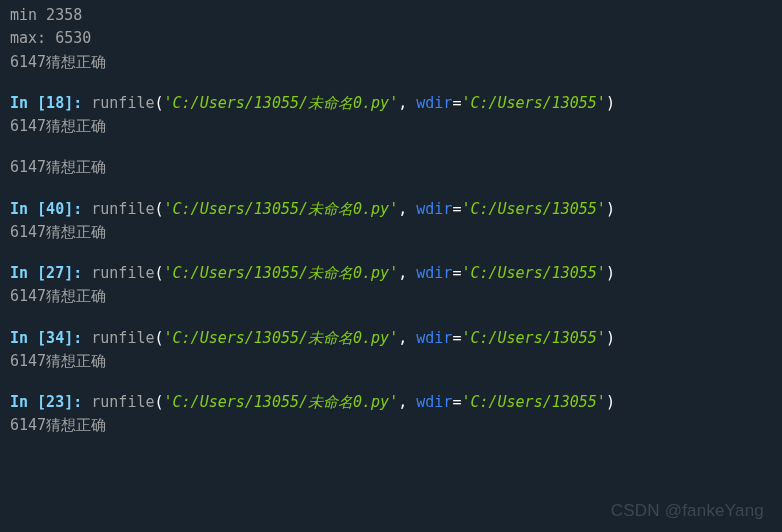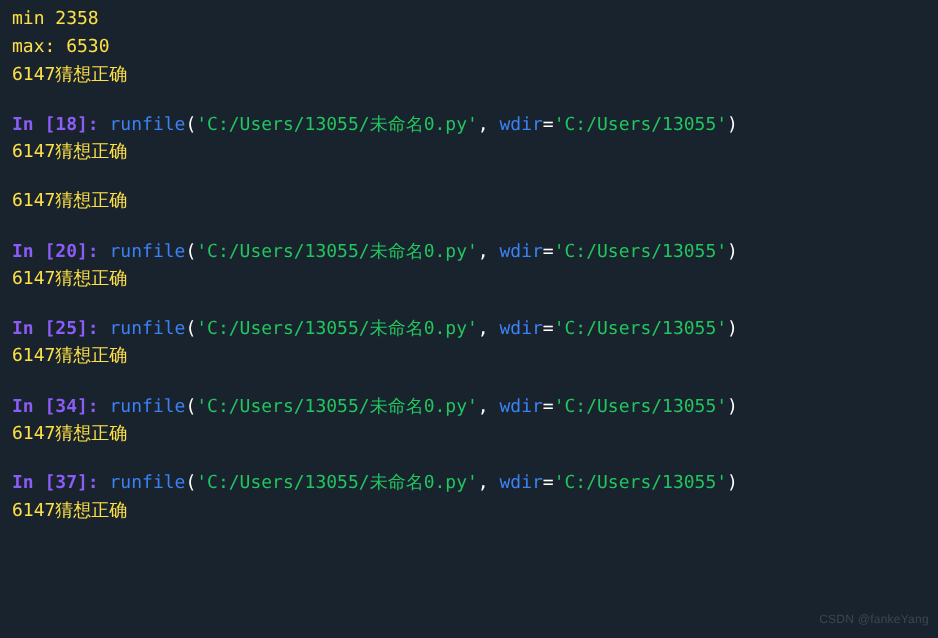--- a/index.html
+++ b/index.html
@@ -9,61 +9,61 @@
       font-family: "DejaVu Sans Mono", "Consolas", "Menlo", monospace;
       font-size: 15px;
       line-height: 1.55;
       width: 782px;
       height: 532px;
       padding: 4px 10px 6px 10px;
       overflow: hidden;
       position: relative;
     }
     .line { white-space: pre; }
-    .prompt { color: #8b5cf6; font-weight: 600; }
-    .text-default { color: #fde047; }
-    .func { color: #3b82f6; }
+    .prompt { color: #7dd3fc; font-weight: 600; }
+    .text-default { color: #a3a3a3; }
+    .func { color: #a3a3a3; }
     .paren { color: #ffffff; }
-    .string { color: #22c55e; }
+    .string { color: #84cc16; font-style: italic; }
     .kw { color: #3b82f6; }
     .block-gap { height: 18px; }
     .watermark {
       position: absolute;
-      right: 8px;
+      right: 18px;
       bottom: 8px;
       font-family: Arial, sans-serif;
-      font-size: 10px;
+      font-size: 17px;
       color: #3d4651;
       letter-spacing: 0.2px;
     }
   </style>
 </head>
 <body>
 
 <div>
 
   <div class="line"><span class="text-default">min 2358</span></div>
   <div class="line"><span class="text-default">max: 6530</span></div>
   <div class="line"><span class="text-default">6147猜想正确</span></div>
 
   <div id="blocks-container">
       <div class="block-gap"></div>
       <div class="line"><span class="prompt">In [18]: </span><span class="func">runfile</span><span class="paren">(</span><span class="string">'C:/Users/13055/未命名0.py'</span><span class="paren">, </span><span class="kw">wdir</span><span class="paren">=</span><span class="string">'C:/Users/13055'</span><span class="paren">)</span></div>
       <div class="line"><span class="text-default">6147猜想正确</span></div>
       <div class="block-gap"></div>
       <div class="line"><span class="text-default">6147猜想正确</span></div>
       <div class="block-gap"></div>
-      <div class="line"><span class="prompt">In [20]: </span><span class="func">runfile</span><span class="paren">(</span><span class="string">'C:/Users/13055/未命名0.py'</span><span class="paren">, </span><span class="kw">wdir</span><span class="paren">=</span><span class="string">'C:/Users/13055'</span><span class="paren">)</span></div>
+      <div class="line"><span class="prompt">In [40]: </span><span class="func">runfile</span><span class="paren">(</span><span class="string">'C:/Users/13055/未命名0.py'</span><span class="paren">, </span><span class="kw">wdir</span><span class="paren">=</span><span class="string">'C:/Users/13055'</span><span class="paren">)</span></div>
       <div class="line"><span class="text-default">6147猜想正确</span></div>
       <div class="block-gap"></div>
-      <div class="line"><span class="prompt">In [25]: </span><span class="func">runfile</span><span class="paren">(</span><span class="string">'C:/Users/13055/未命名0.py'</span><span class="paren">, </span><span class="kw">wdir</span><span class="paren">=</span><span class="string">'C:/Users/13055'</span><span class="paren">)</span></div>
+      <div class="line"><span class="prompt">In [27]: </span><span class="func">runfile</span><span class="paren">(</span><span class="string">'C:/Users/13055/未命名0.py'</span><span class="paren">, </span><span class="kw">wdir</span><span class="paren">=</span><span class="string">'C:/Users/13055'</span><span class="paren">)</span></div>
       <div class="line"><span class="text-default">6147猜想正确</span></div>
       <div class="block-gap"></div>
       <div class="line"><span class="prompt">In [34]: </span><span class="func">runfile</span><span class="paren">(</span><span class="string">'C:/Users/13055/未命名0.py'</span><span class="paren">, </span><span class="kw">wdir</span><span class="paren">=</span><span class="string">'C:/Users/13055'</span><span class="paren">)</span></div>
       <div class="line"><span class="text-default">6147猜想正确</span></div>
       <div class="block-gap"></div>
-      <div class="line"><span class="prompt">In [37]: </span><span class="func">runfile</span><span class="paren">(</span><span class="string">'C:/Users/13055/未命名0.py'</span><span class="paren">, </span><span class="kw">wdir</span><span class="paren">=</span><span class="string">'C:/Users/13055'</span><span class="paren">)</span></div>
+      <div class="line"><span class="prompt">In [23]: </span><span class="func">runfile</span><span class="paren">(</span><span class="string">'C:/Users/13055/未命名0.py'</span><span class="paren">, </span><span class="kw">wdir</span><span class="paren">=</span><span class="string">'C:/Users/13055'</span><span class="paren">)</span></div>
       <div class="line"><span class="text-default">6147猜想正确</span></div>
     </div>
 
 </div>
 
 <div class="watermark">CSDN @fankeYang</div>
 
 </body></html>

